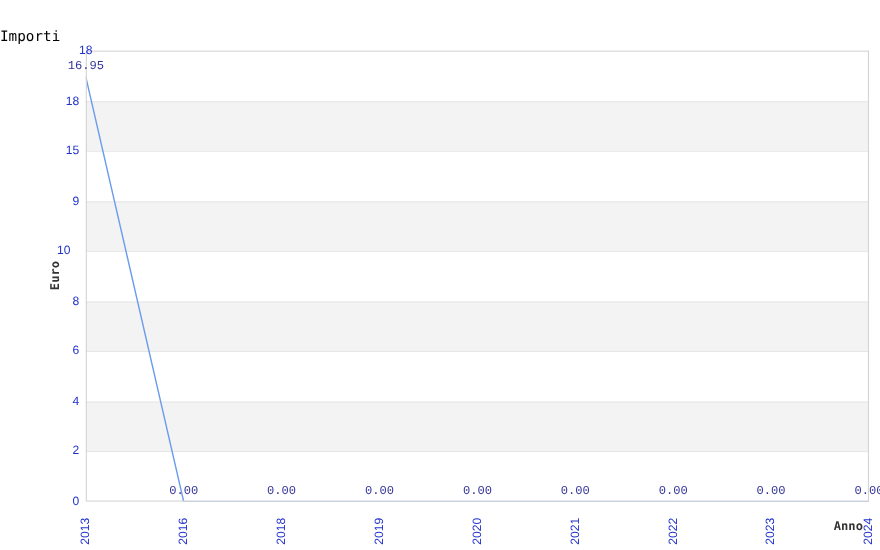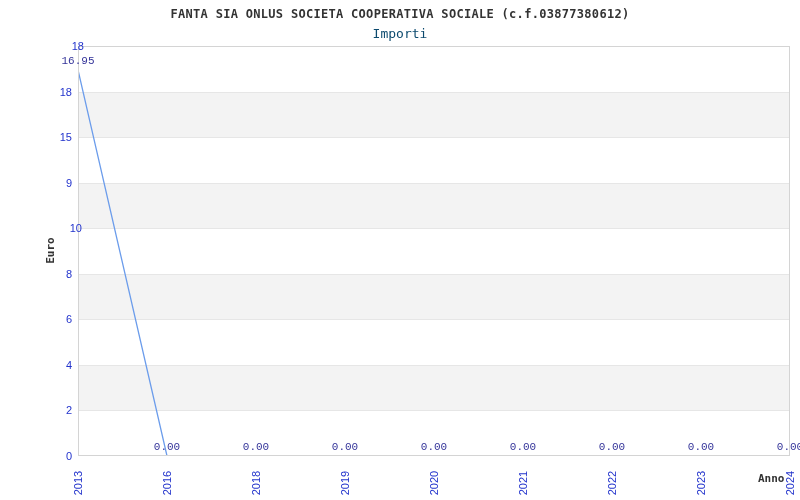--- a/index.html
+++ b/index.html
@@ -25,25 +25,24 @@
     font-size: 12px;
     font-weight: bold;
     color: #333333;
     letter-spacing: 0.3px;
   }
   .subtitle {
     position: absolute;
     top: 26px;
     left: 0;
     width: 100%;
-    text-align: center;
     font-family: "DejaVu Sans Mono", monospace;
     font-size: 13px;
     font-weight: normal;
-    color: #0c4a6e;
+    color: #000000;
   }
   .ylabel {
     position: absolute;
     left: 28px;
     top: 244px;
     width: 44px;
     height: 13px;
     line-height: 13px;
     text-align: center;
     transform: rotate(-90deg);
@@ -126,21 +125,20 @@
     font-size: 11px;
     color: #333399;
     z-index: 5;
     font-family: Liberation Mono, monospace;
   }
 </style>
 </head>
 <body>
 
 <div class="chart">
-  <div class="title">FANTA SIA ONLUS SOCIETA COOPERATIVA SOCIALE (c.f.03877380612)</div>
   <div class="subtitle">Importi</div>
   <div class="ylabel">Euro</div>
 
   <div class="plot">
     <div id="bands">
         <div class="band" style="top: 364.444px; height: 45.5556px; background: rgb(255, 255, 255);"></div>
         <div class="band" style="top: 318.889px; height: 45.5556px; background: rgb(243, 243, 243);"></div>
         <div class="gridline" style="top: 364.444px;"></div>
         <div class="band" style="top: 273.333px; height: 45.5556px; background: rgb(255, 255, 255);"></div>
         <div class="gridline" style="top: 318.889px;"></div>
@@ -162,21 +160,21 @@
       </svg>
     <div class="plot-border"></div>
   </div>
 
   <div id="yticks">
       <div class="ytick" style="left: 38px; top: 450px;">0</div>
       <div class="ytick" style="left: 38px; top: 404.444px;">2</div>
       <div class="ytick" style="left: 38px; top: 358.889px;">4</div>
       <div class="ytick" style="left: 38px; top: 313.333px;">6</div>
       <div class="ytick" style="left: 38px; top: 267.778px;">8</div>
-      <div class="ytick" style="left: 48px; top: 222.222px; text-align: right;">10</div>
+      <div class="ytick" style="left: 30px; top: 222.222px; text-align: right;">10</div>
       <div class="ytick" style="left: 38px; top: 176.667px;">9</div>
       <div class="ytick" style="left: 38px; top: 131.111px;">15</div>
       <div class="ytick" style="left: 38px; top: 85.5556px;">18</div>
       <div class="ytick" style="left: 50px; top: 40px;">18</div>
     </div>
   <div id="xticks">
       <div class="xtick" style="left: 58px; top: 477px;">2013</div>
       <div class="xtick" style="left: 147px; top: 477px;">2016</div>
       <div class="xtick" style="left: 236px; top: 477px;">2018</div>
       <div class="xtick" style="left: 325px; top: 477px;">2019</div>

